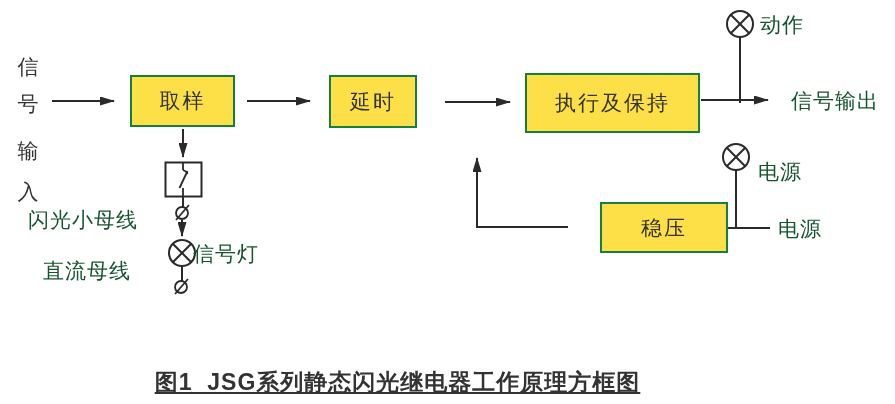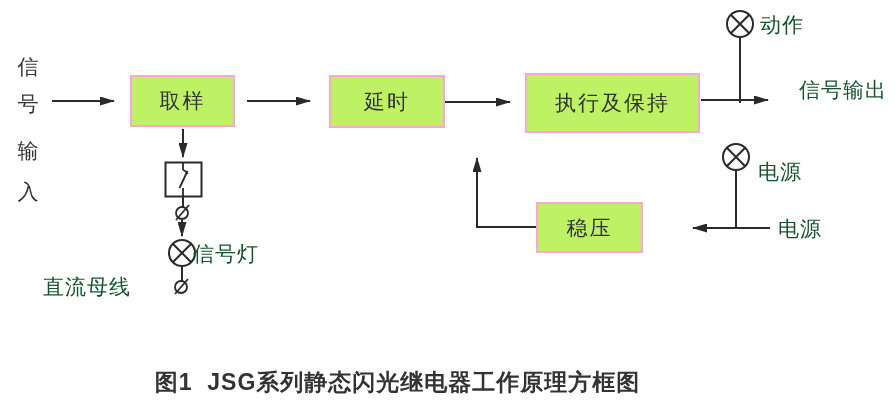--- a/index.html
+++ b/index.html
@@ -9,22 +9,22 @@
     height: 404px;
     background: #ffffff;
     font-family: "Liberation Sans", sans-serif;
     color: #333333;
     overflow: hidden;
   }
   .canvas svg { position: absolute; left: 0; top: 0; }
   .block {
     position: absolute;
     box-sizing: border-box;
-    border: 2px solid #f9a8d4;
-    background: #bef264;
+    border: 2px solid #15803d;
+    background: #fde047;
     display: flex;
     align-items: center;
     justify-content: center;
     font-size: 21px;
     letter-spacing: 2px;
     color: #333333;
   }
   .lbl {
     position: absolute;
     font-size: 21px;
@@ -46,20 +46,21 @@
     position: absolute;
     left: 0;
     top: 367px;
     width: 795px;
     text-align: center;
     font-size: 23px;
     font-weight: 700;
     color: #333333;
     white-space: pre;
     letter-spacing: 1px;
+    text-decoration: underline;
   }
 </style>
 </head>
 <body>
 
 <div class="canvas">
 
   <svg width="895" height="404" viewBox="0 0 895 404">
     <defs>
       <marker id="ah" markerWidth="15" markerHeight="9" refX="14" refY="4.5" orient="auto" markerUnits="userSpaceOnUse">
@@ -118,39 +119,40 @@
     <g stroke="#2a2a2a" fill="none">
       <circle cx="181" cy="287" r="6" stroke-width="1.8"></circle>
       <line x1="175" y1="294" x2="188" y2="279" stroke-width="1.8"></line>
     </g>
   </svg>
 
   <div class="block" style="left:130px; top:75px; width:105px; height:52px;">
     <span>取样</span>
   </div>
 
-  <div class="block" style="left:329px; top:75px; width:116px; height:53px;">
+  <div class="block" style="left:329px; top:75px; width:88px; height:53px;">
     <span>延时</span>
   </div>
 
   <div class="block" style="left:525px; top:73px; width:175px; height:60px;">
     <span>执行及保持</span>
   </div>
 
-  <div class="block" style="left:536px; top:202px; width:107px; height:51px;">
+  <div class="block" style="left:600px; top:202px; width:128px; height:51px;">
     <span>稳压</span>
   </div>
 
   <div class="vchar" style="top:56px;">信</div>
   <div class="vchar" style="top:93px;">号</div>
   <div class="vchar" style="top:140px;">输</div>
   <div class="vchar" style="top:181px;">入</div>
 
-  <div class="lbl" style="left:43px; top:276px;">直流母线</div>
+  <div class="lbl" style="left:28px; top:209px;">闪光小母线</div>
+  <div class="lbl" style="left:43px; top:260px;">直流母线</div>
   <div class="lbl" style="left:193px; top:243px;">信号灯</div>
   <div class="lbl" style="left:760px; top:14px;">动作</div>
   <div class="lbl" style="left:758px; top:161px;">电源</div>
   <div class="lbl" style="left:778px; top:218px;">电源</div>
-  <div class="lbl" style="left:791px; top:79px;margin-left:8px;">信号输出</div>
+  <div class="lbl" style="left:791px; top:90px;">信号输出</div>
 
   <div class="caption">图1  JSG系列静态闪光继电器工作原理方框图</div>
 
 </div>
 
 </body></html>

